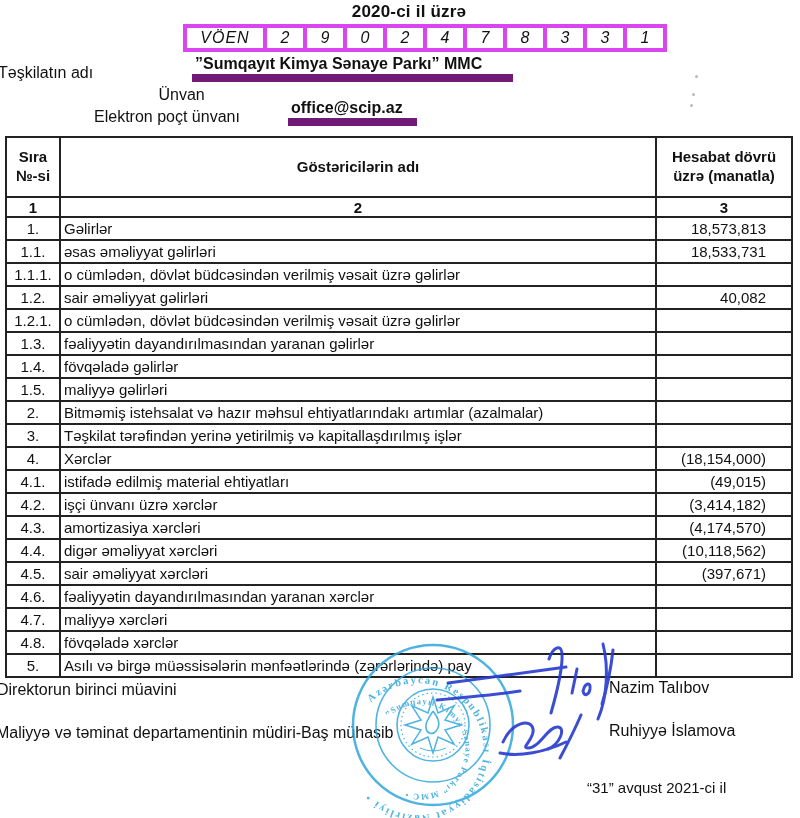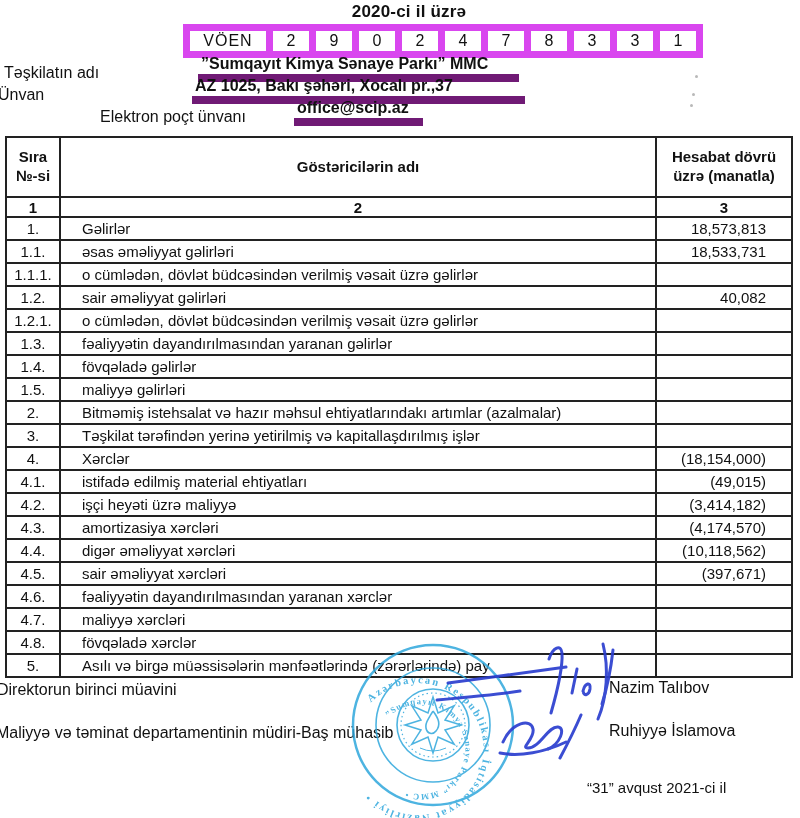--- a/index.html
+++ b/index.html
@@ -5,22 +5,22 @@
   html,body{margin:0;padding:0;background:#fff;}
   .page{position:relative;width:800px;height:818px;background:#fff;overflow:hidden;
         font-family:"Liberation Sans",sans-serif;color:#111;}
 
   
   .doc-title{position:absolute;top:2px;left:0;width:100%;text-align:center;
              font-size:17px;font-weight:bold;letter-spacing:.2px;padding-left:9px;}
 
   
   .voen{position:absolute;left:183px;top:24px;border-collapse:collapse;}
-  .voen td{border:7px solid #d946ef;height:20px;text-align:center;
-           font-size:16px;padding:0;background:#fff;}
+  .voen td{border:4px solid #d946ef;height:20px;text-align:center;
+           font-size:16px;padding:0;background:#fff;font-style:italic;}
   .voen td.voen-label{width:76px;letter-spacing:1px;}
   .voen td.voen-digit{width:36px;}
 
   
   .org{position:absolute;left:0;top:60px;font-size:16px;}
   .org-row{display:flex;align-items:flex-end;height:22px;justify-content:center;}
   .org-label{width:194px;flex:none;white-space:nowrap;margin-left:-2px;}
   .org-value{font-weight:bold;border-bottom:8px solid #701a75;
              padding:0 6px 1px 3px;white-space:nowrap;}
   .org-row:nth-child(1) .org-value{min-width:312px;}
@@ -30,21 +30,21 @@
   
   .rpt{position:absolute;left:5px;top:136px;width:786px;border-collapse:collapse;
        table-layout:fixed;font-size:15px;}
   .rpt th,.rpt td{border:2px solid #222;padding:0 5px;overflow:hidden;
                   white-space:nowrap;background:#fff;}
   .rpt thead th{font-weight:bold;text-align:center;white-space:normal;line-height:1.25;}
   .rpt .hdr-row th{height:58px;}
   .rpt .num-row td{height:18px;font-weight:bold;text-align:center;}
   .rpt tbody td{height:21px;}
   .rpt td.c-no{text-align:center;padding:0 2px;}
-  .rpt td.c-name{padding-left:21px;}
+  .rpt td.c-name{padding-left:3px;}
   .rpt td.c-val{text-align:right;padding-right:25px;}
 
   
   .sig-title-1{position:absolute;left:-3px;top:681px;font-size:16px;white-space:nowrap;}
   .sig-name-1 {position:absolute;left:609px;top:679px;font-size:16px;white-space:nowrap;text-align:right;}
   .sig-title-2{position:absolute;left:-4px;top:724px;font-size:16px;white-space:nowrap;}
   .sig-name-2 {position:absolute;left:609px;top:722px;font-size:16px;white-space:nowrap;}
   .doc-date   {position:absolute;left:587px;top:779px;font-size:15px;white-space:nowrap;}
 
   
@@ -83,21 +83,20 @@
   </tbody>
     </table>
 
   <div class="org">
     <div class="org-row">
       <span class="org-label">Təşkilatın adı</span>
       <span class="org-value">”Sumqayıt Kimya Sənaye Parkı” MMC</span>
     </div>
     <div class="org-row">
       <span class="org-label">Ünvan</span>
-      <span class="org-value">AZ 1025,  Bakı şəhəri, Xocalı pr.,37</span>
     </div>
     <div class="org-row">
       <span class="org-label">Elektron poçt ünvanı</span>
       <span class="org-value">office@scip.az</span>
     </div>
   </div>
 
   <table class="rpt">
     <colgroup>
         <col style="width:54px">
@@ -172,21 +171,21 @@
           <td class="c-name">Xərclər</td>
           <td class="c-val">(18,154,000)</td>
         </tr>
       <tr>
           <td class="c-no">4.1.</td>
           <td class="c-name">istifadə edilmiş material ehtiyatları</td>
           <td class="c-val">(49,015)</td>
         </tr>
       <tr>
           <td class="c-no">4.2.</td>
-          <td class="c-name">işçi heyəti üzrə maliyyə</td>
+          <td class="c-name">işçi ünvanı üzrə xərclər</td>
           <td class="c-val">(3,414,182)</td>
         </tr>
       <tr>
           <td class="c-no">4.3.</td>
           <td class="c-name">amortizasiya xərcləri</td>
           <td class="c-val">(4,174,570)</td>
         </tr>
       <tr>
           <td class="c-no">4.4.</td>
           <td class="c-name">digər əməliyyat xərcləri</td>

